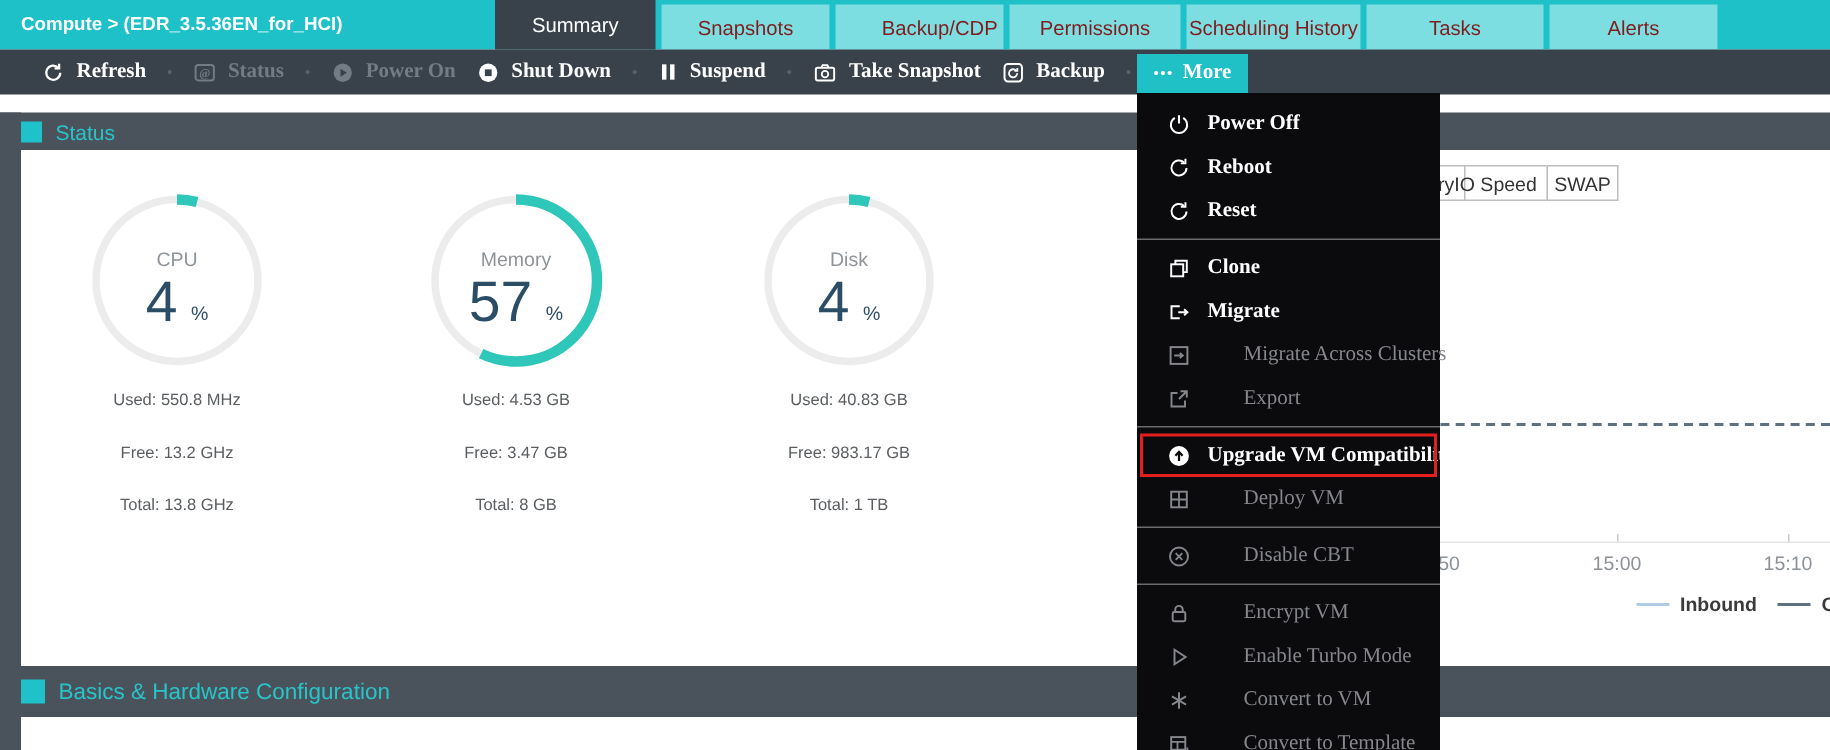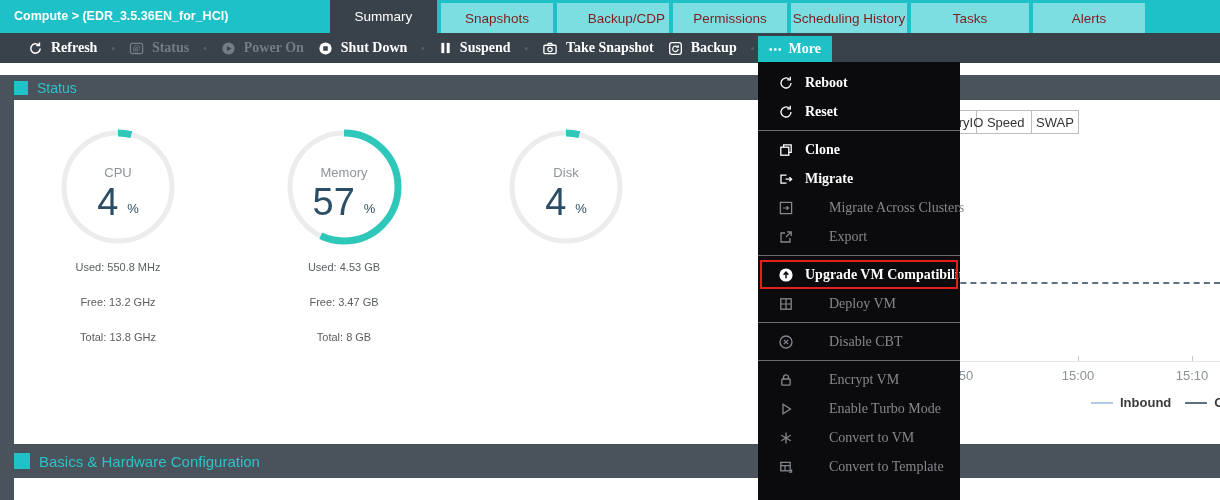--- a/index.html
+++ b/index.html
@@ -223,20 +223,25 @@
     <svg width="120" height="120" viewBox="0 0 120 120">
       <circle cx="60" cy="60" r="54" fill="none" stroke="#ececec" stroke-width="5"></circle>
       <circle id="arc-2" cx="60" cy="60" r="54" fill="none" stroke="#2fc7ba" stroke-width="7" transform="rotate(-90 60 60)" stroke-dasharray="13.571680263507906 339.29200658769764"></circle>
     </svg>
     <div class="g-overlay">
       <div class="g-name">Disk</div>
       <div class="g-valrow">
           <span class="g-val">4</span>
           <span class="g-unit">%</span>
         </div>
+    </div>
+    <div class="g-stats">
+      <p>Used: 40.83 GB</p>
+      <p>Free: 983.17 GB</p>
+      <p>Total: 1 TB</p>
     </div>
   </div>
 
   <div class="pbtns">
     <div class="pbtn b0">
         <span>Memory</span>
       </div>
     <div class="pbtn b1">
         <span>IO Speed</span>
         <span class="caret">▼</span>
@@ -261,20 +266,27 @@
     <span class="leg-item">
         <span class="swatch sw-out"></span>
         <span>Outbound</span>
       </span>
   </div>
 </div>
 
 <div class="menu">
   <div class="mi">
     <svg width="16" height="16" viewBox="0 0 16 16">
+        <path d="M8 1.8v5.6" stroke="currentColor" stroke-width="1.4" fill="none"></path>
+        <path d="M5.2 3.6a5.4 5.4 0 1 0 5.6 0" stroke="currentColor" stroke-width="1.3" fill="none"></path>
+      </svg>
+    <span>Power Off</span>
+  </div>
+  <div class="mi">
+    <svg width="16" height="16" viewBox="0 0 16 16">
         <path d="M13 8a5 5 0 1 1-1.6-3.7" fill="none" stroke="currentColor" stroke-width="1.3"></path>
         <path d="M12.3 1.8v3.1H9.2" fill="none" stroke="currentColor" stroke-width="1.3"></path>
       </svg>
     <span>Reboot</span>
   </div>
   <div class="mi">
     <svg width="16" height="16" viewBox="0 0 16 16">
         <path d="M13 8a5 5 0 1 1-1.6-3.7" fill="none" stroke="currentColor" stroke-width="1.3"></path>
         <path d="M12.3 1.8v3.1H9.2" fill="none" stroke="currentColor" stroke-width="1.3"></path>
       </svg>

